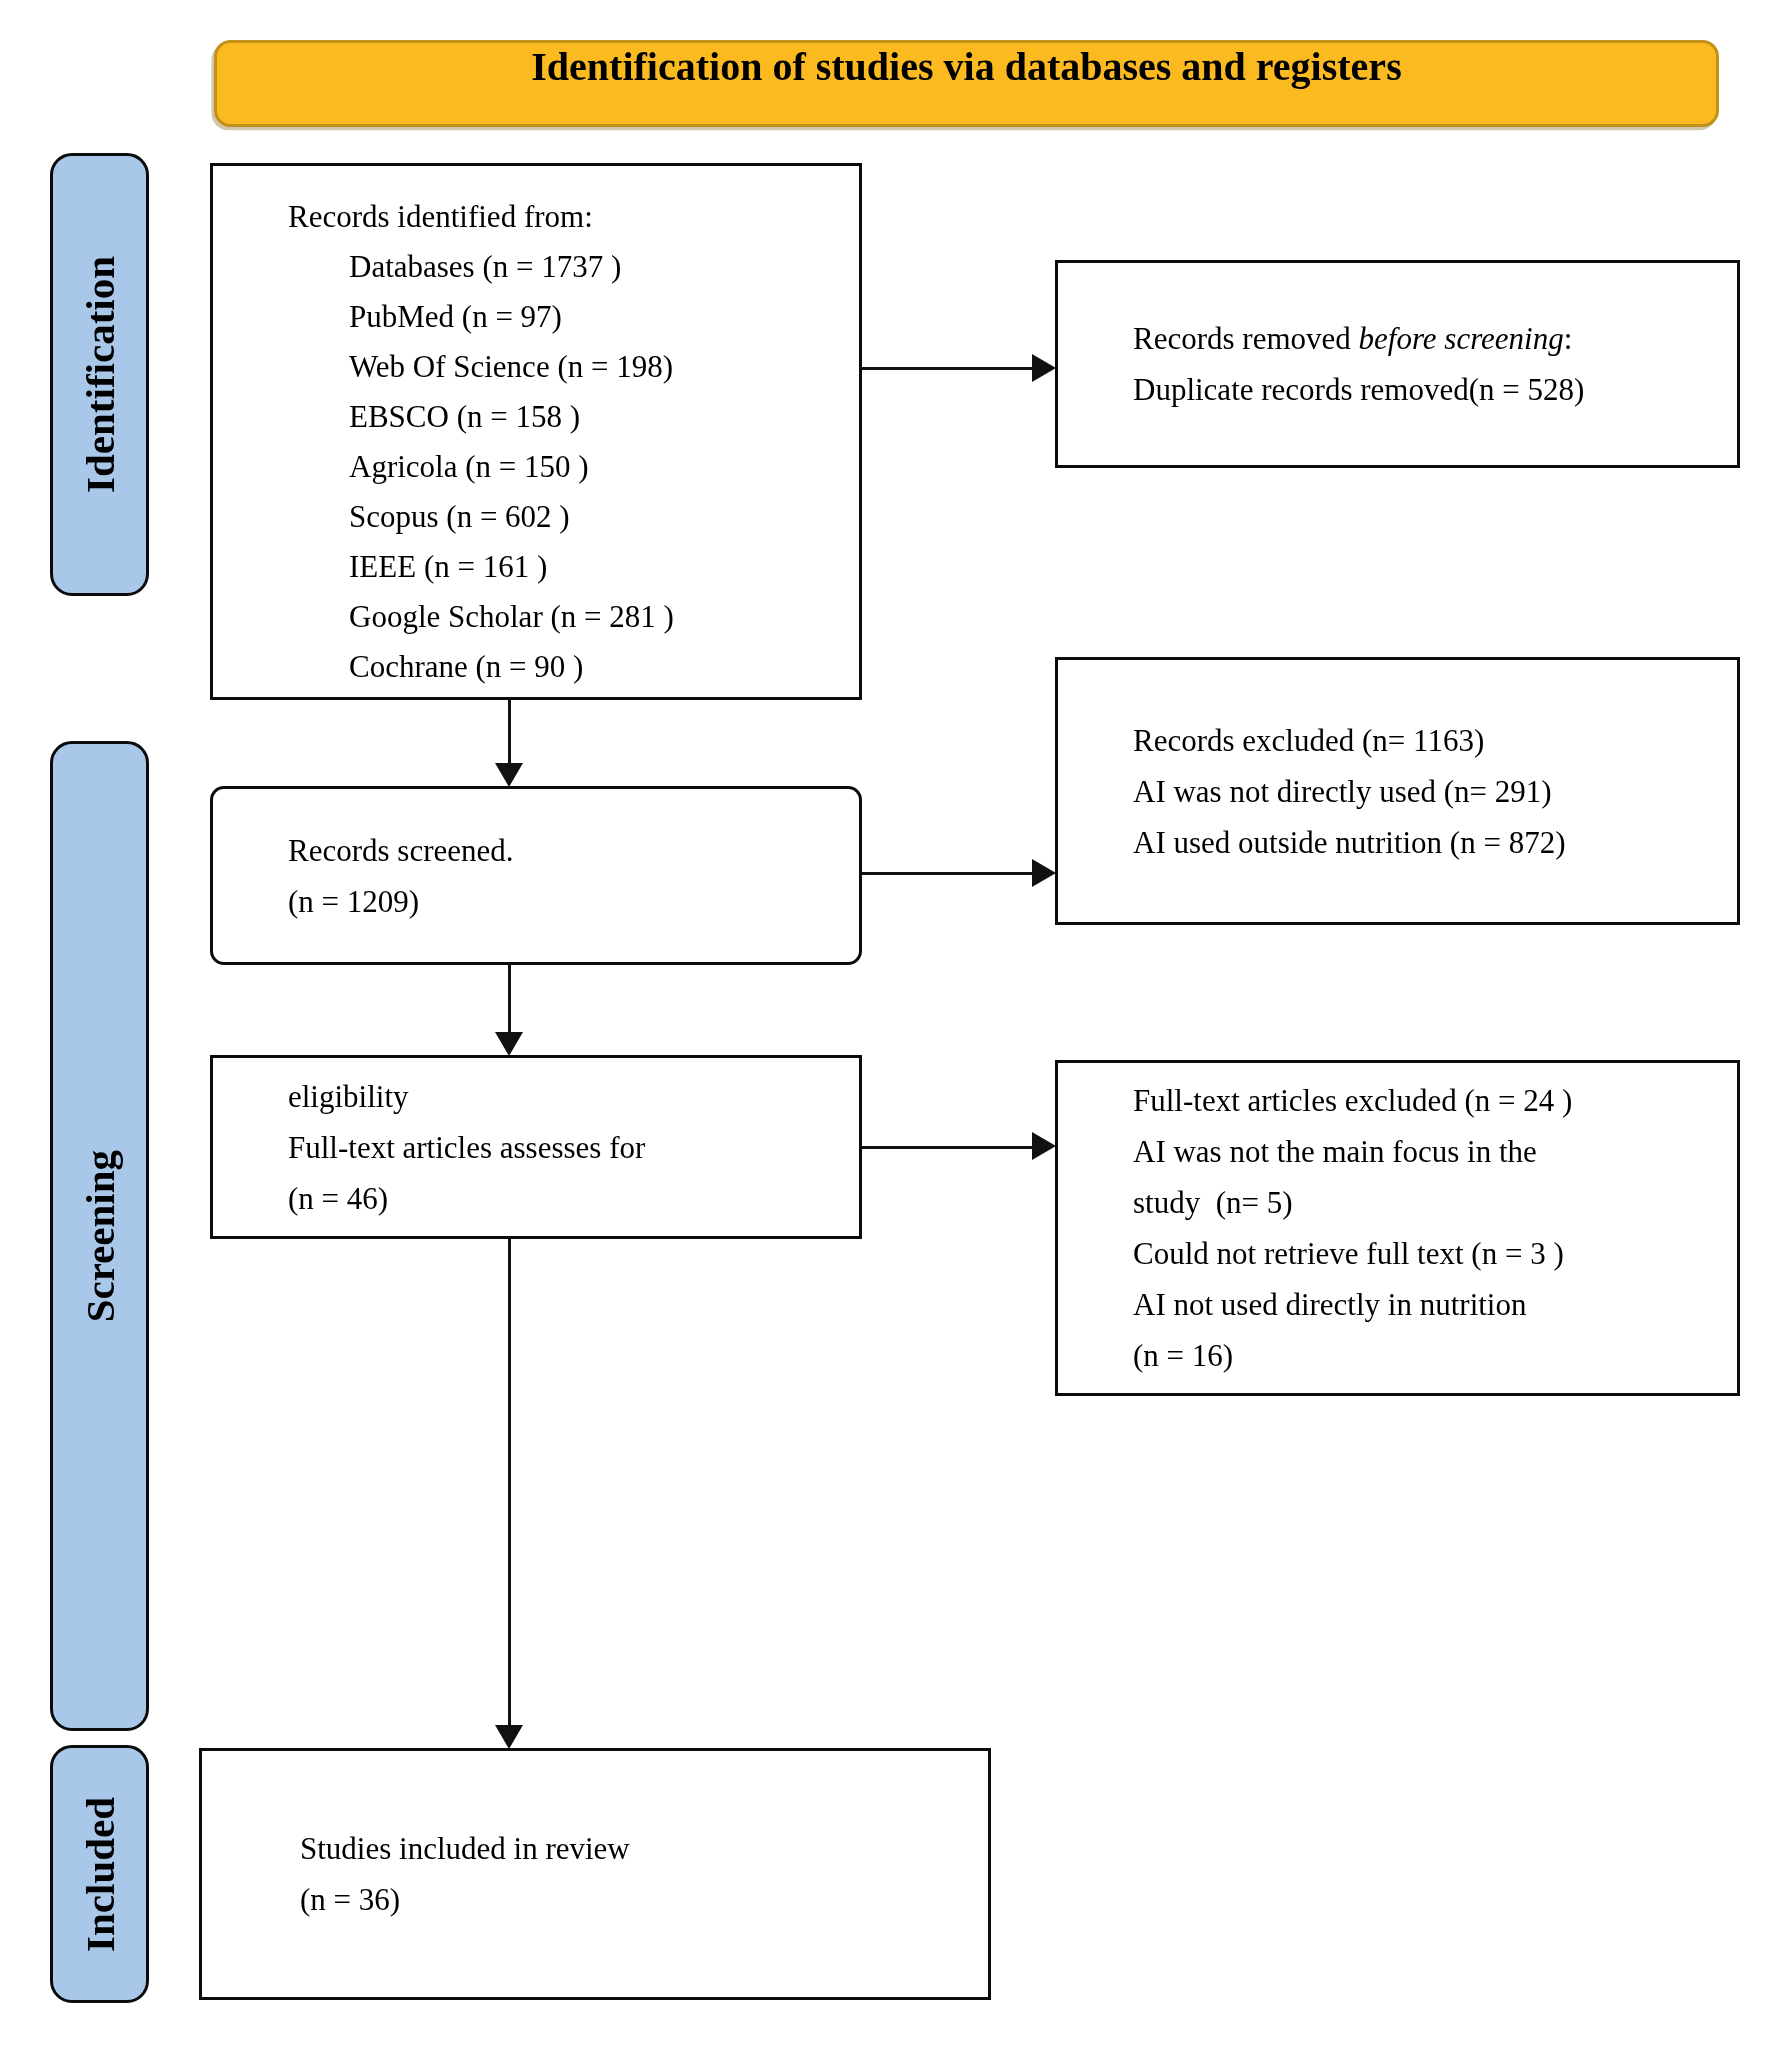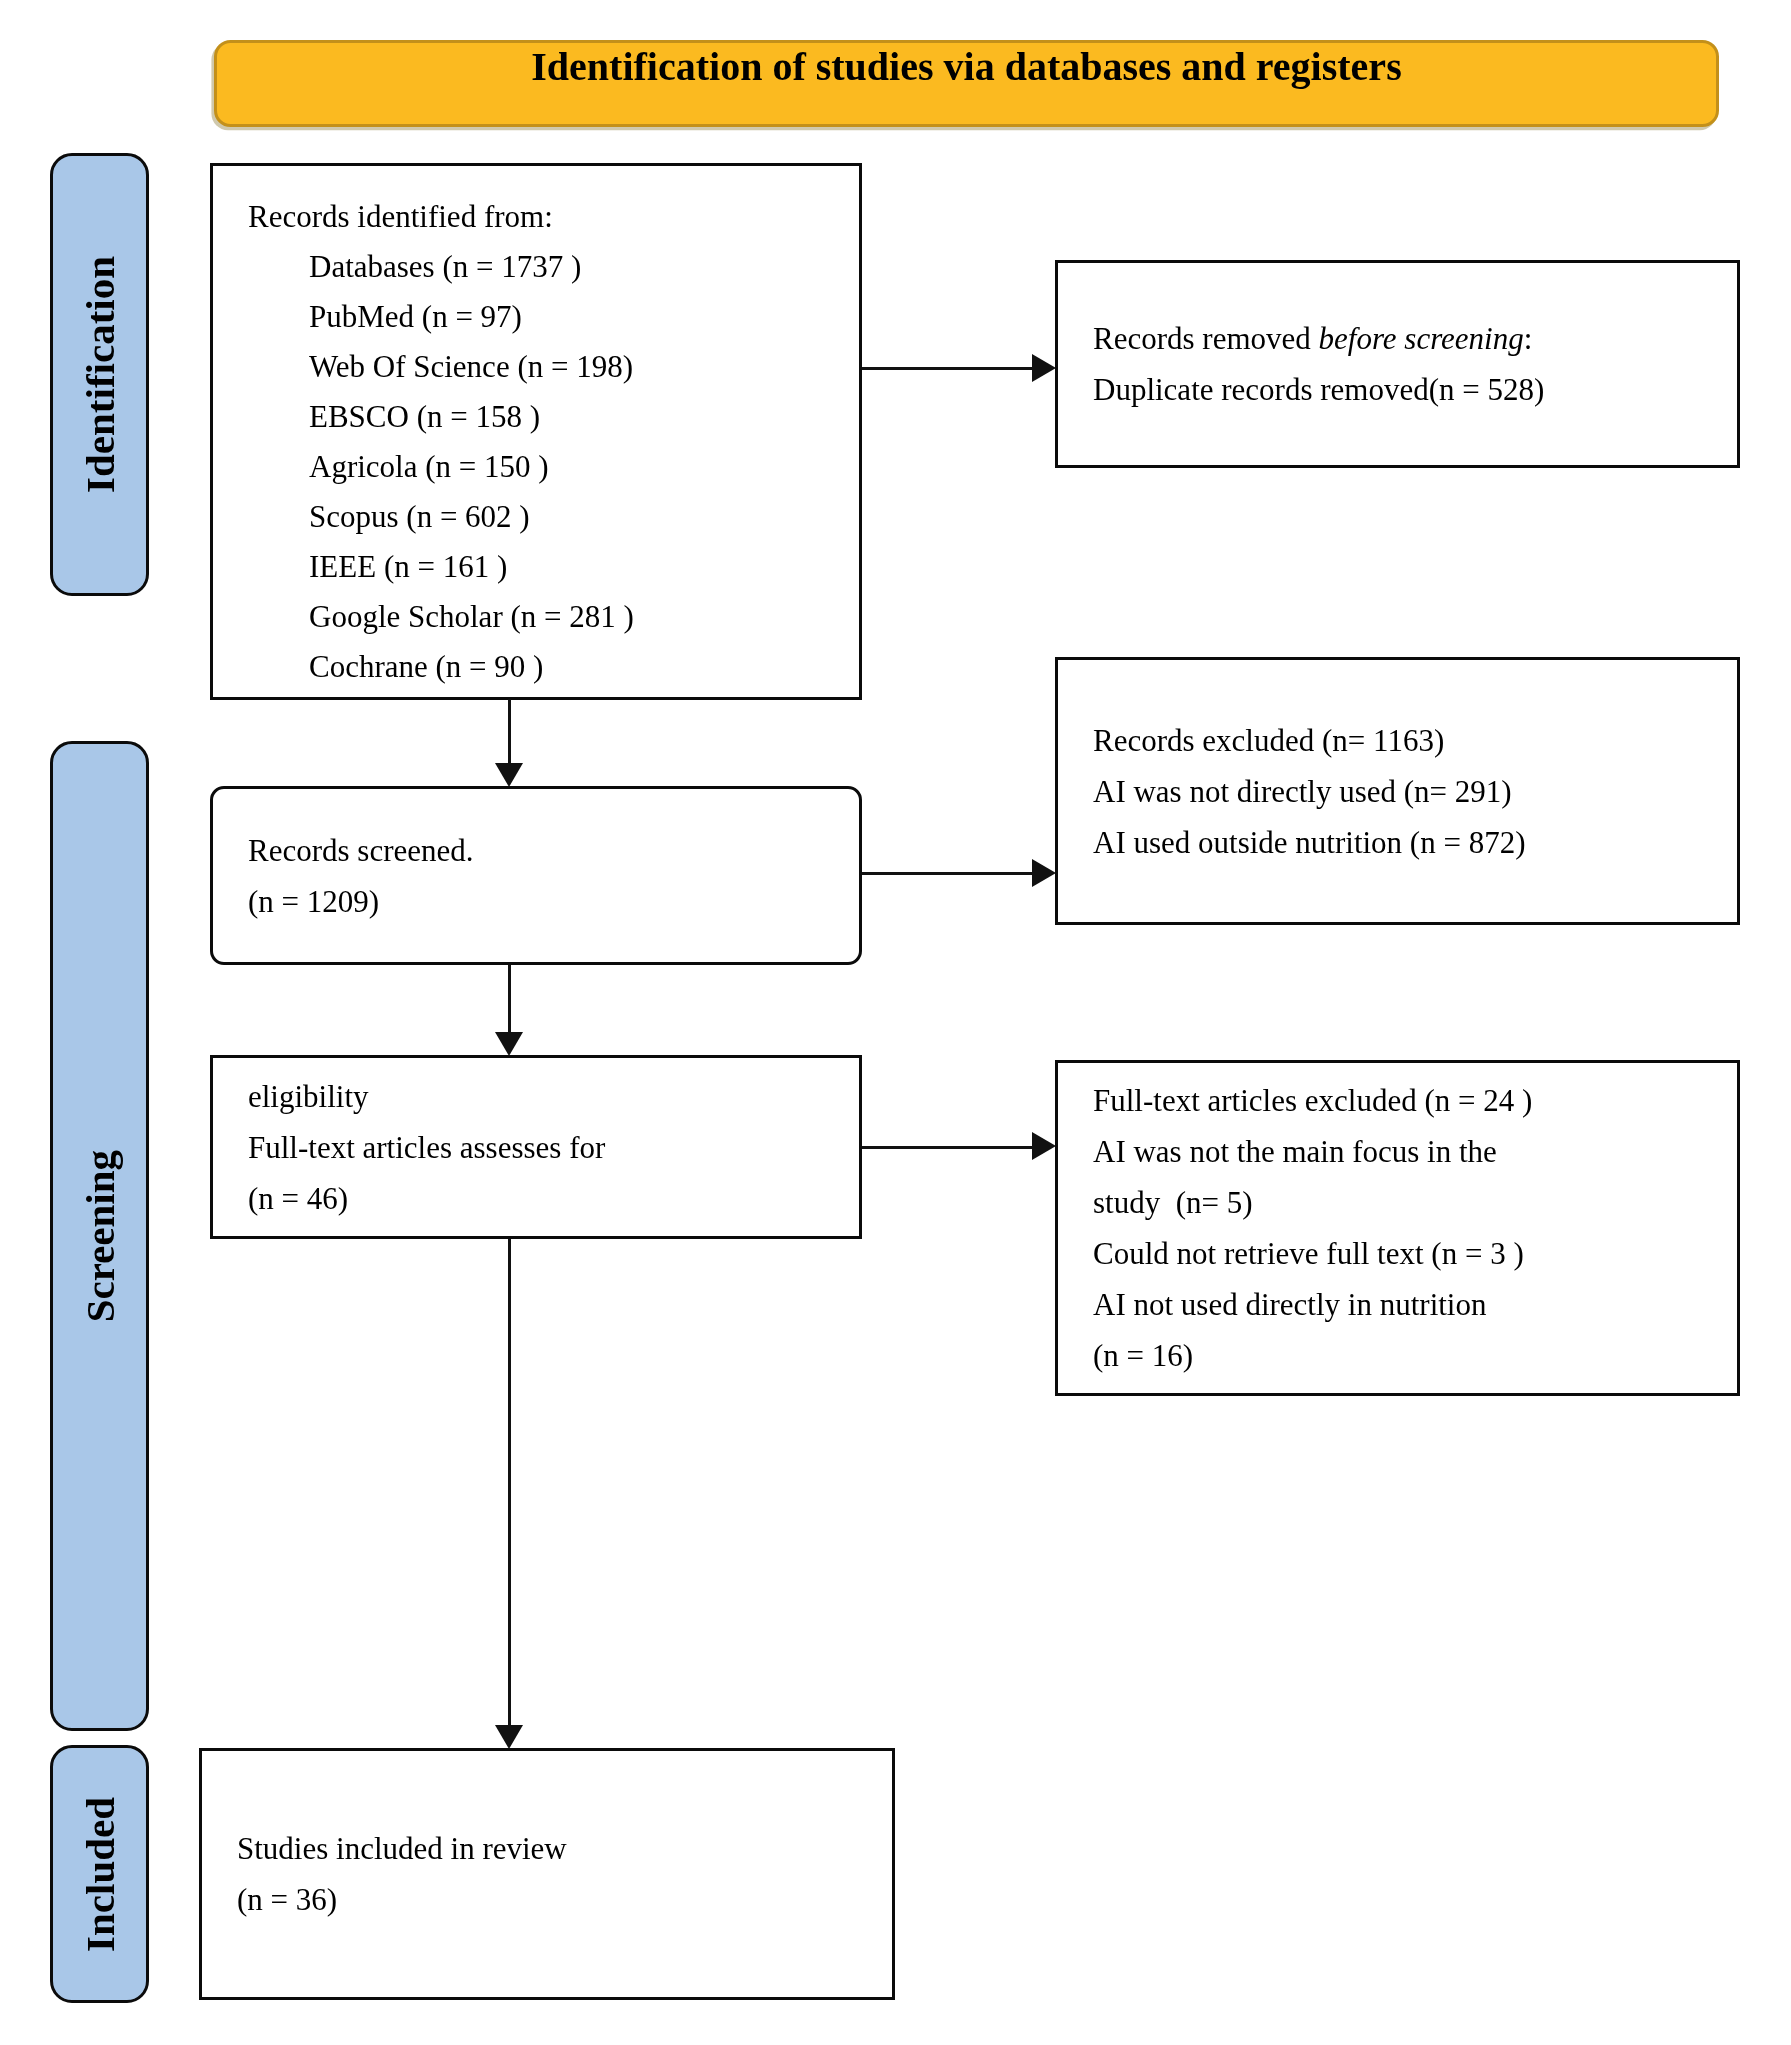--- a/index.html
+++ b/index.html
@@ -49,21 +49,21 @@
     position:absolute;
     background:#ffffff;
     border:3.2px solid var(--box-border);
     box-sizing:border-box;
     font-size:31px;
     line-height:51px;
   }
   .fbox .inner{
     display:flex;flex-direction:column;justify-content:center;
     height:100%;box-sizing:border-box;
-    padding-left:35px;padding-right:12.8px;
+    padding-left:35px;padding-right:12.8px;margin-left:40px;
   }
   .fbox .line{white-space:pre-wrap;}
   #box-records-identified{line-height:50px;}
   #box-records-identified .inner{justify-content:flex-start;padding-top:25.5px;}
   #box-records-identified .src{margin-left:61px;white-space:pre-wrap;}
   .vline{position:absolute;width:2.6px;background:var(--line);}
   .hline{position:absolute;height:2.6px;background:var(--line);}
   .ah-down{
     position:absolute;width:0;height:0;
     border-left:14.7px solid transparent;
@@ -146,21 +146,21 @@
     <div class="inner">
       <div class="line">Full-text articles excluded (n = 24 )</div>
       <div class="line">AI was not the main focus in the</div>
       <div class="line">study  (n= 5)</div>
       <div class="line">Could not retrieve full text (n = 3 )</div>
       <div class="line">AI not used directly in nutrition</div>
       <div class="line">(n = 16)</div>
     </div>
   </div>
 
-  <div class="fbox" style="left:199px;top:1748px;width:696px;height:252px;">
+  <div class="fbox" style="left:199px;top:1748px;width:792px;height:252px;padding-left:23px;">
     <div class="inner">
       <div class="line">Studies included in review</div>
       <div class="line">(n = 36)</div>
     </div>
   </div>
 
   <div class="vline" style="left:508px;top:699px;height:64px;"></div>
   <div class="ah-down" style="left:495px;top:763px;"></div>
 
   <div class="vline" style="left:508px;top:965px;height:69px;"></div>

